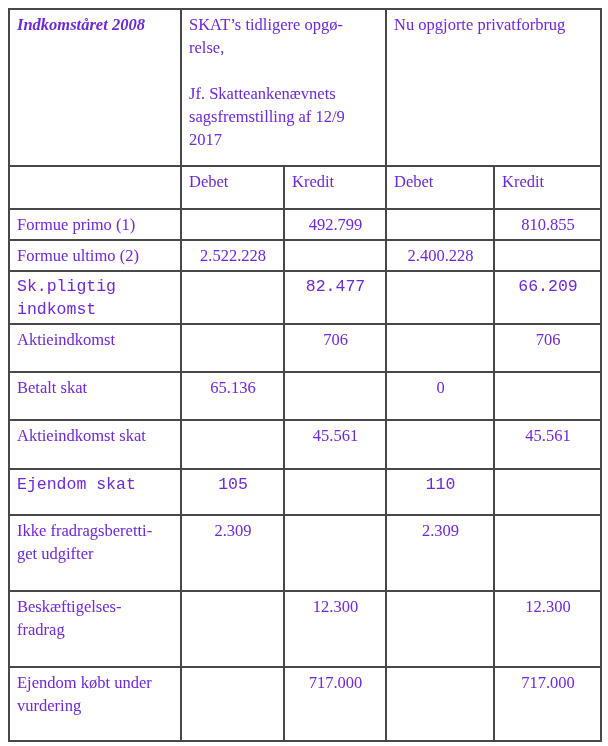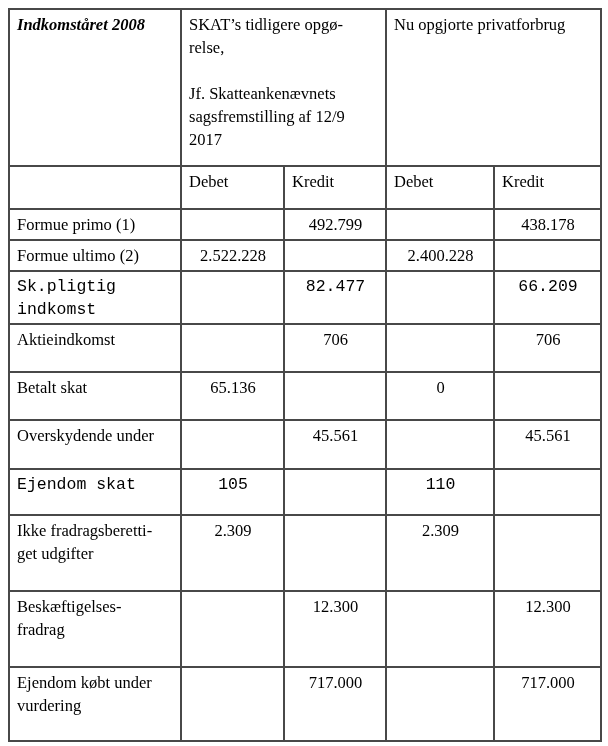--- a/index.html
+++ b/index.html
@@ -15,21 +15,21 @@
     left: 8px;
     top: 8px;
   }
   table.taxtable {
     border-collapse: collapse;
     table-layout: fixed;
     width: 592px;
     font-family: "Liberation Serif", "DejaVu Serif", serif;
     font-size: 16.5px;
     line-height: 23px;
-    color: #000000;
+    color: #6d28d9;
   }
   table.taxtable td {
     border: 2px solid #484848;
     vertical-align: top;
     padding: 3px 6px 2px 7px;
     overflow: hidden;
   }
   td.num {
     text-align: center;
     padding-right: 7px;
@@ -79,21 +79,21 @@
         <td>Kredit</td>
         <td>Debet</td>
         <td>Kredit</td>
       </tr>
 
       <tr class="h47">
         <td class="prewrap">Formue primo (1)</td>
         <td class="num"></td>
         <td class="num">492.799</td>
         <td class="num"></td>
-        <td class="num">438.178</td>
+        <td class="num">810.855</td>
       </tr>
       <tr class="h47">
         <td class="prewrap">Formue ultimo (2)</td>
         <td class="num">2.522.228</td>
         <td class="num"></td>
         <td class="num">2.400.228</td>
         <td class="num"></td>
       </tr>
       <tr class="h46">
         <td class="prewrap">Sk.pligtig indkomst</td>
@@ -110,21 +110,21 @@
         <td class="num">706</td>
       </tr>
       <tr class="h45">
         <td class="prewrap">Betalt skat</td>
         <td class="num">65.136</td>
         <td class="num"></td>
         <td class="num">0</td>
         <td class="num"></td>
       </tr>
       <tr class="h49">
-        <td class="prewrap">Overskydende under</td>
+        <td class="prewrap">Aktieindkomst skat</td>
         <td class="num"></td>
         <td class="num">45.561</td>
         <td class="num"></td>
         <td class="num">45.561</td>
       </tr>
       <tr class="h46">
         <td class="prewrap">Ejendom skat</td>
         <td class="num">105</td>
         <td class="num"></td>
         <td class="num">110</td>

